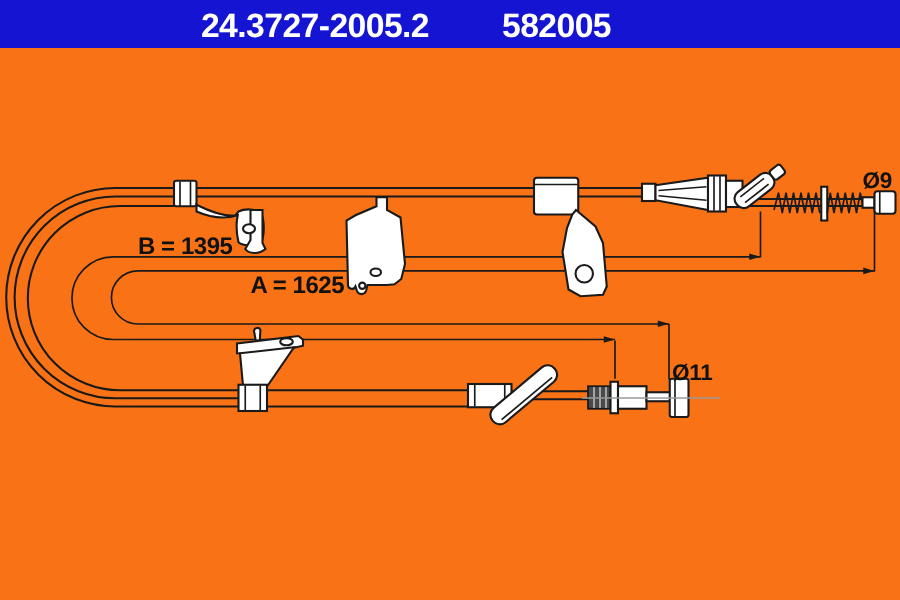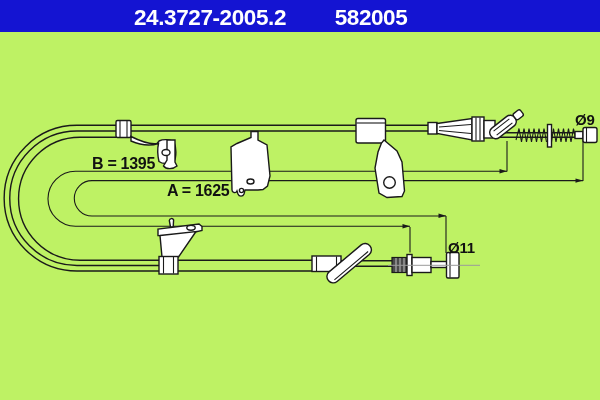--- a/index.html
+++ b/index.html
@@ -1,16 +1,16 @@
 <!DOCTYPE html>
 <html><head>
 <meta charset="utf-8">
 <style>
   html,body{margin:0;padding:0;background:#fff;}
-  .stage{position:relative;width:600px;height:400px;background:#bef264;overflow:hidden;
+  .stage{position:relative;width:600px;height:400px;background:#f97316;overflow:hidden;
          font-family:"Liberation Sans","DejaVu Sans",sans-serif;}
   svg{display:block;}
   .hdr-txt{font-family:"Liberation Sans","DejaVu Sans",sans-serif;font-weight:bold;
            font-size:22.5px;letter-spacing:-0.4px;}
   .dim-txt{font-family:"Liberation Sans","DejaVu Sans",sans-serif;font-weight:bold;
            font-size:16px;letter-spacing:-0.3px;fill:#111;}
   .dia-txt{font-family:"Liberation Sans","DejaVu Sans",sans-serif;font-weight:bold;
            font-size:15px;letter-spacing:-0.2px;fill:#111;}
   .ln{stroke:#1a1a1a;stroke-width:1.4;fill:none;}
   .dln{stroke:#1a1a1a;stroke-width:1.1;fill:none;}

